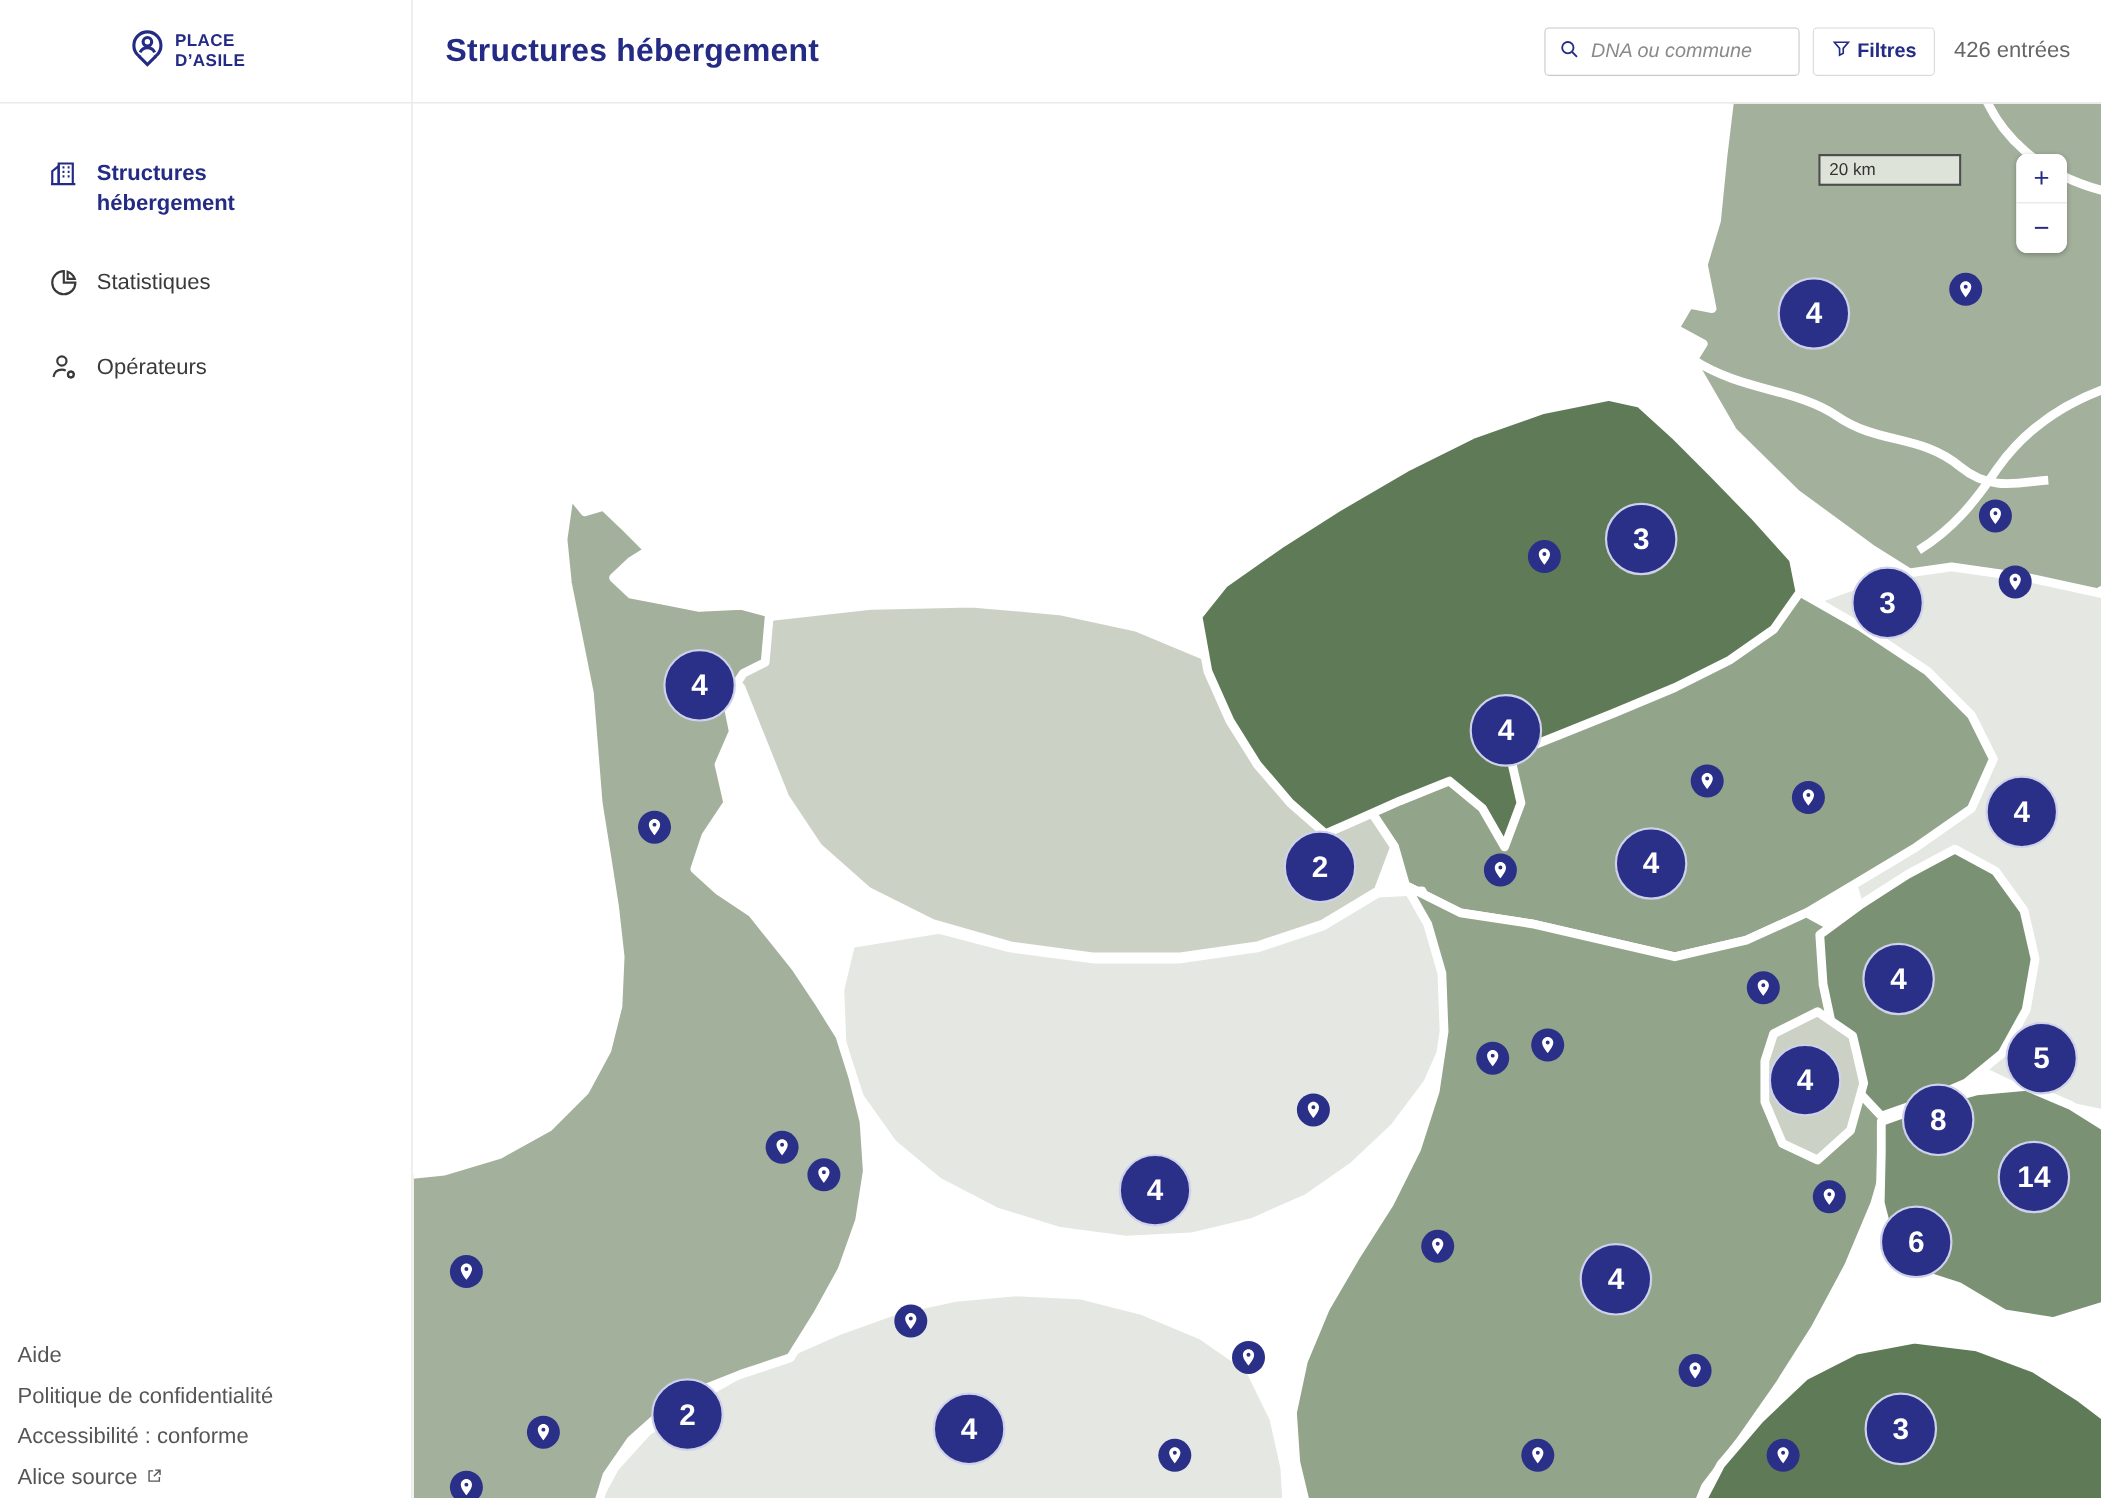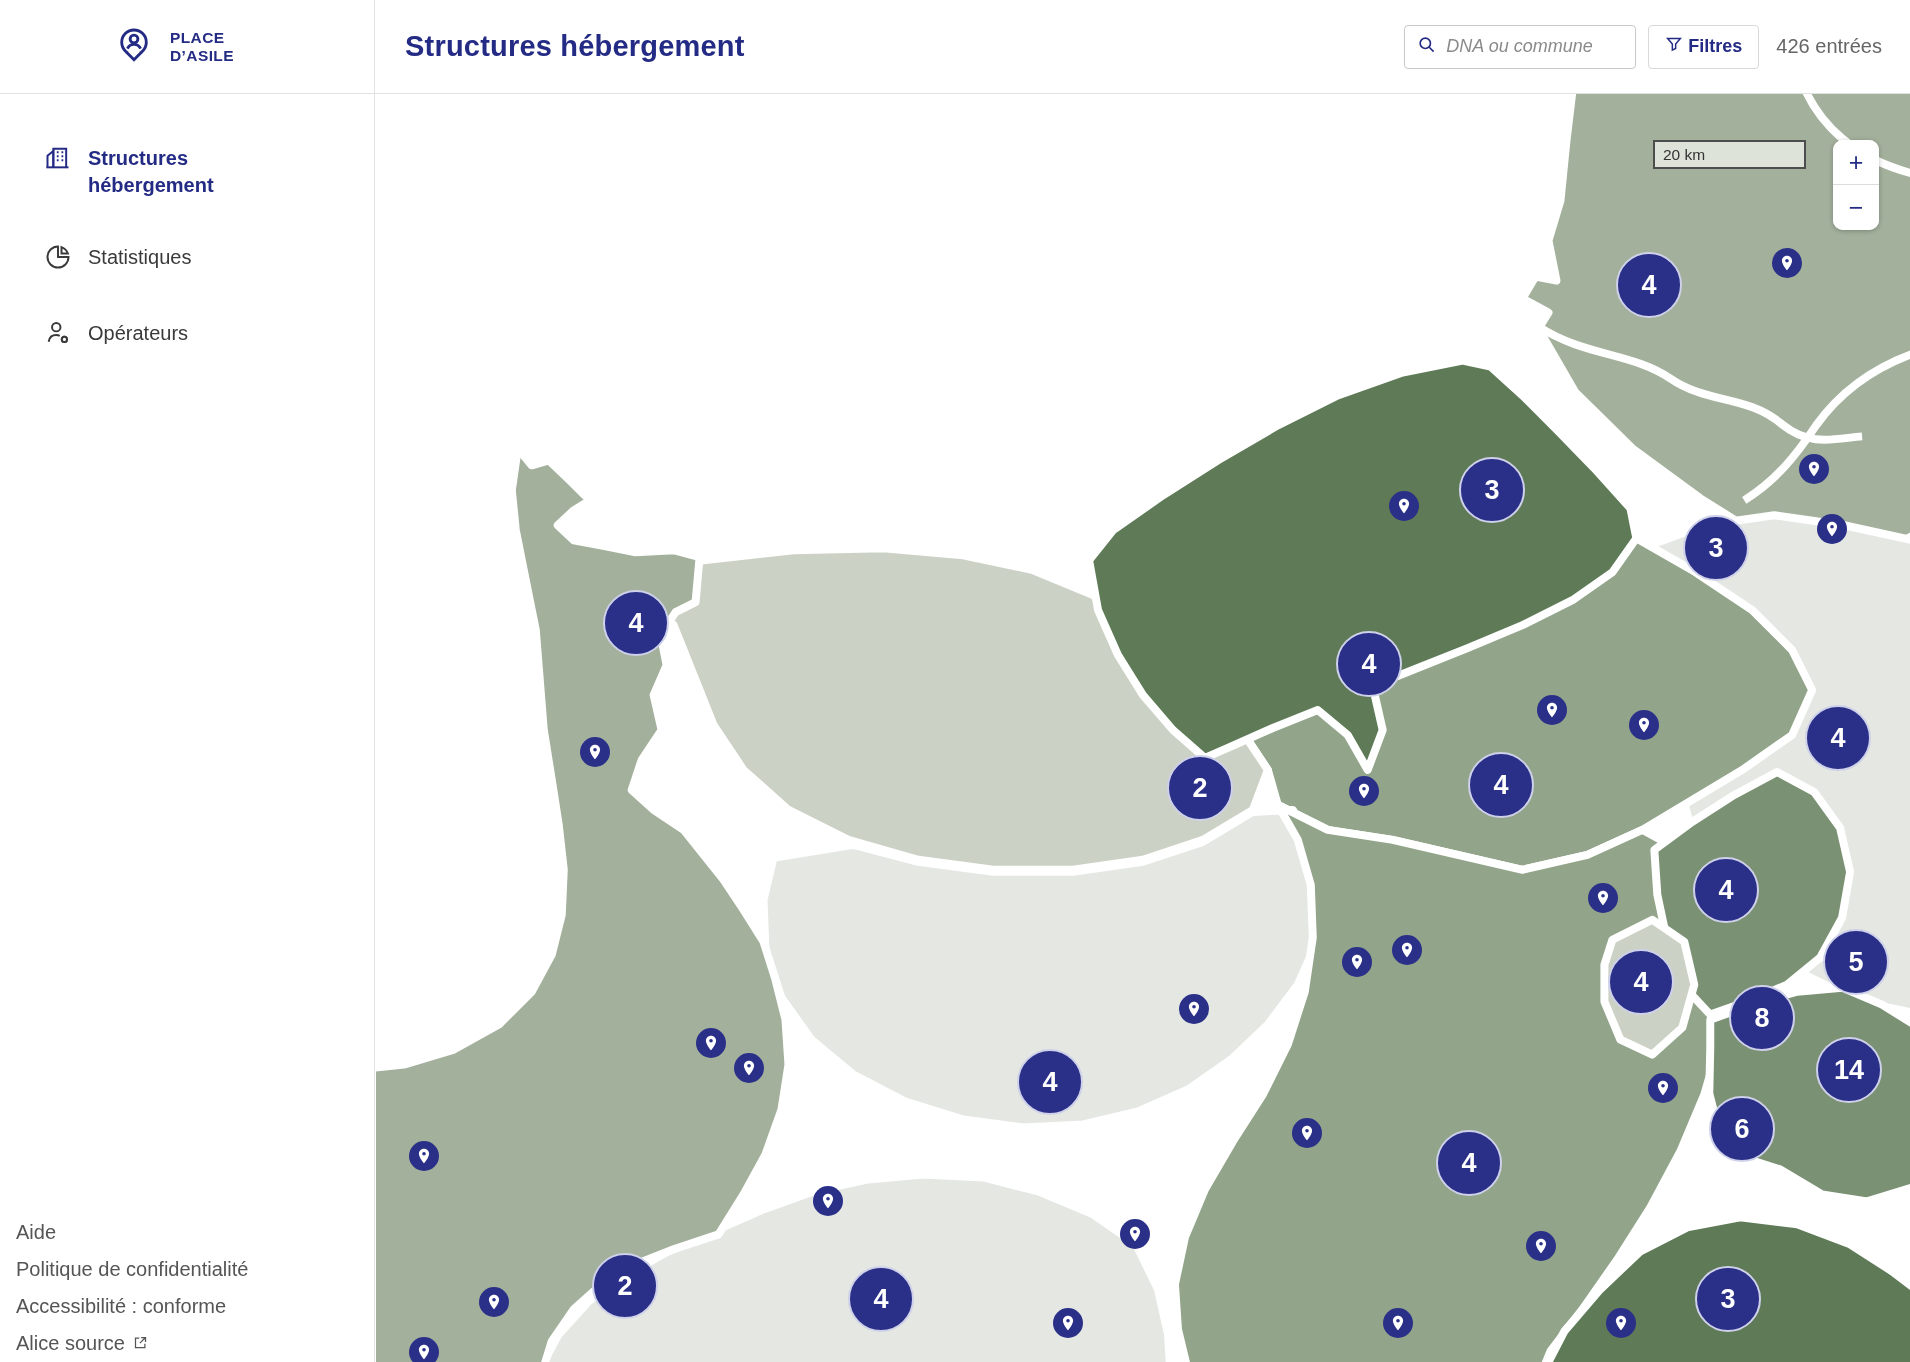--- a/index.html
+++ b/index.html
@@ -10,21 +10,21 @@
   }
   *{box-sizing:border-box;margin:0;padding:0}
   html,body{width:1910px;height:1362px;overflow:hidden;background:#fff;
     font-family:"Liberation Sans",sans-serif;color:var(--ink)}
   .app{position:relative;width:1910px;height:1362px}
 
   
   .sidebar{position:absolute;left:0;top:0;width:375px;height:100%;background:#fff;
     border-right:1px solid var(--line);z-index:30}
   .brand{height:94px;border-bottom:1px solid var(--line);display:flex;align-items:center;
-    padding-left:116px;gap:18px}
+    padding-left:116px;gap:7px}
   .brand-text{color:var(--navy);font-weight:bold;font-size:15.5px;line-height:18px;letter-spacing:.4px}
   .nav{padding:50px 0 0 44px}
   .nav-item{display:flex;align-items:flex-start;gap:16px;margin-bottom:44px;cursor:pointer}
   .nav-item .lbl{font-size:20px;line-height:27px;color:var(--ink);padding-top:1px}
   .nav-item.active .lbl{color:var(--navy);font-weight:bold}
   .nav-item svg{flex:0 0 auto}
 
   .user-block{position:absolute;left:28px;top:1126px;display:flex;gap:20px;align-items:flex-start}
   .avatar{width:52px;height:52px;border-radius:50%;background:var(--navy);display:flex;
     align-items:center;justify-content:center}
@@ -58,21 +58,21 @@
   .map svg.regions{position:absolute;left:0;top:0}
   .regions path{stroke:#fff;stroke-width:8;stroke-linejoin:round}
   .regions path.river{fill:none;stroke:#fff}
 
   .cluster{position:absolute;width:66px;height:66px;border-radius:50%;background:var(--marker);
     border:2px solid #ced1e9;color:#fff;font-weight:bold;font-size:27px;display:flex;
     align-items:center;justify-content:center;transform:translate(-50%,-50%);cursor:pointer;z-index:6}
   .pin{position:absolute;width:30px;height:30px;border-radius:50%;background:var(--marker);
     display:flex;align-items:center;justify-content:center;transform:translate(-50%,-50%);cursor:pointer;z-index:5}
 
-  .scalebar{position:absolute;left:1277px;top:46px;width:153px;height:29px;
+  .scalebar{position:absolute;left:1277px;top:46px;width:130px;height:29px;
     background:rgba(235,240,232,.8);border:2px solid #4d4d4d;color:#333;font-size:15.5px;
     line-height:25px;padding-left:8px;z-index:8}
   .zoomctl{position:absolute;left:1457px;top:46px;width:46px;border-radius:10px;background:#fff;
     box-shadow:0 1px 5px rgba(0,0,0,.25);overflow:hidden;z-index:8}
   .zbtn{width:46px;height:45px;background:#fff;border:0;color:var(--navy);font-size:25px;
     display:flex;align-items:center;justify-content:center;cursor:pointer}
   .zbtn:first-child{border-bottom:1px solid #dcdcdc}
 </style>
 </head>
 <body>

